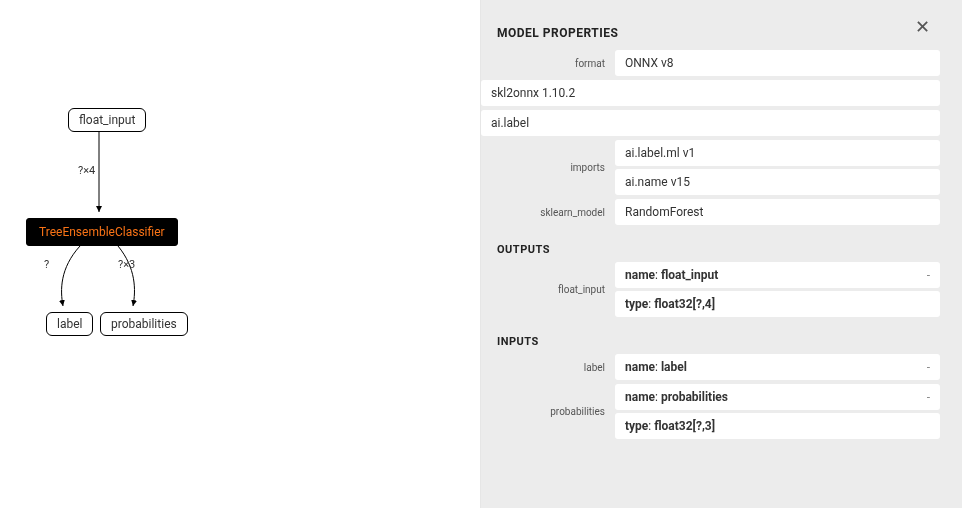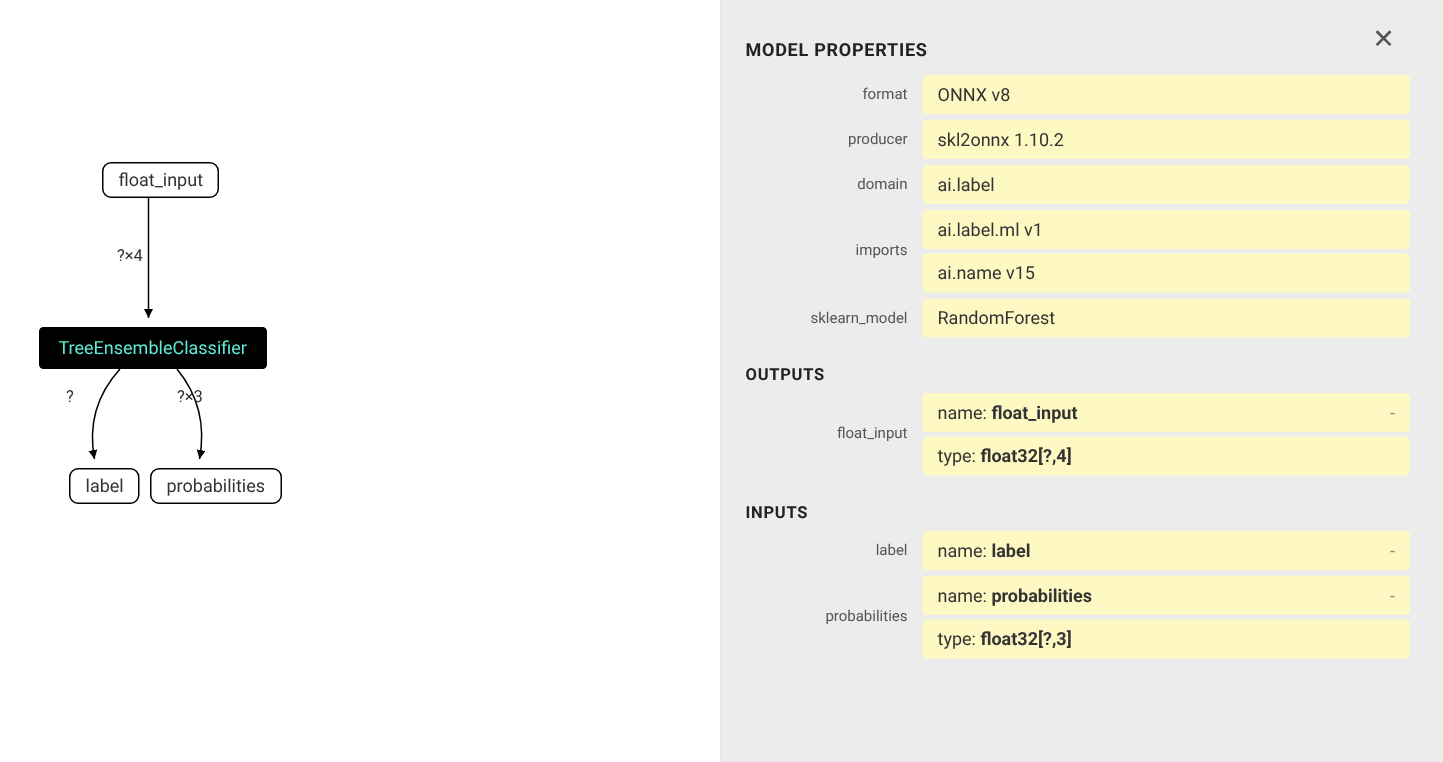--- a/index.html
+++ b/index.html
@@ -27,21 +27,21 @@
     border: 1px solid #000;
     border-radius: 6px;
     background: #fff;
     font-size: 12px;
     padding: 4px 10px;
     text-align: center;
     white-space: nowrap;
   }
   .node.op {
     background: #000;
-    color: #5eead4;
+    color: #f97316;
     border-radius: 3px;
     padding: 6px 12px;
   }
   .edge-label {
     position: absolute;
     font-size: 11px;
     color: #333;
     background: transparent;
   }
 
@@ -99,36 +99,36 @@
     color: #555;
     padding: 4px 10px 4px 4px;
   }
   .prop-values {
     flex: 1;
     display: flex;
     flex-direction: column;
     gap: 3px;
   }
   .prop-val {
-    background: #fef9c3;
+    background: #ffffff;
     border-radius: 3px;
     font-size: 12px;
     padding: 6px 10px;
     color: #333;
     position: relative;
   }
   .prop-val .dash {
     position: absolute;
     right: 10px;
     top: 50%;
     transform: translateY(-50%);
     color: #888;
     font-size: 12px;
   }
-  .prop-val .kv-key { font-weight: 400; }
+  .prop-val .kv-key { font-weight: 700; }
   .prop-val .kv-val { font-weight: 700; }
 </style>
 </head>
 <body>
 
 <div class="graph-side">
   <svg width="480" height="508">
     <defs>
       <marker id="arrow" markerWidth="8" markerHeight="8" refX="6" refY="3" orient="auto" markerUnits="strokeWidth">
         <path d="M0,0 L6,3 L0,6 Z" fill="#000"></path>
@@ -171,28 +171,26 @@
   </div>
 
   <div class="prop-row">
     <div class="prop-key">format</div>
     <div class="prop-values">
       <div class="prop-val">ONNX v8</div>
     </div>
   </div>
 
   <div class="prop-row">
-    <div class="prop-key">producer</div>
     <div class="prop-values">
       <div class="prop-val">skl2onnx 1.10.2</div>
     </div>
   </div>
 
   <div class="prop-row">
-    <div class="prop-key">domain</div>
     <div class="prop-values">
       <div class="prop-val">ai.label</div>
     </div>
   </div>
 
   <div class="prop-row">
     <div class="prop-key">imports</div>
     <div class="prop-values">
       <div class="prop-val">ai.label.ml v1</div>
       <div class="prop-val">ai.name v15</div>

